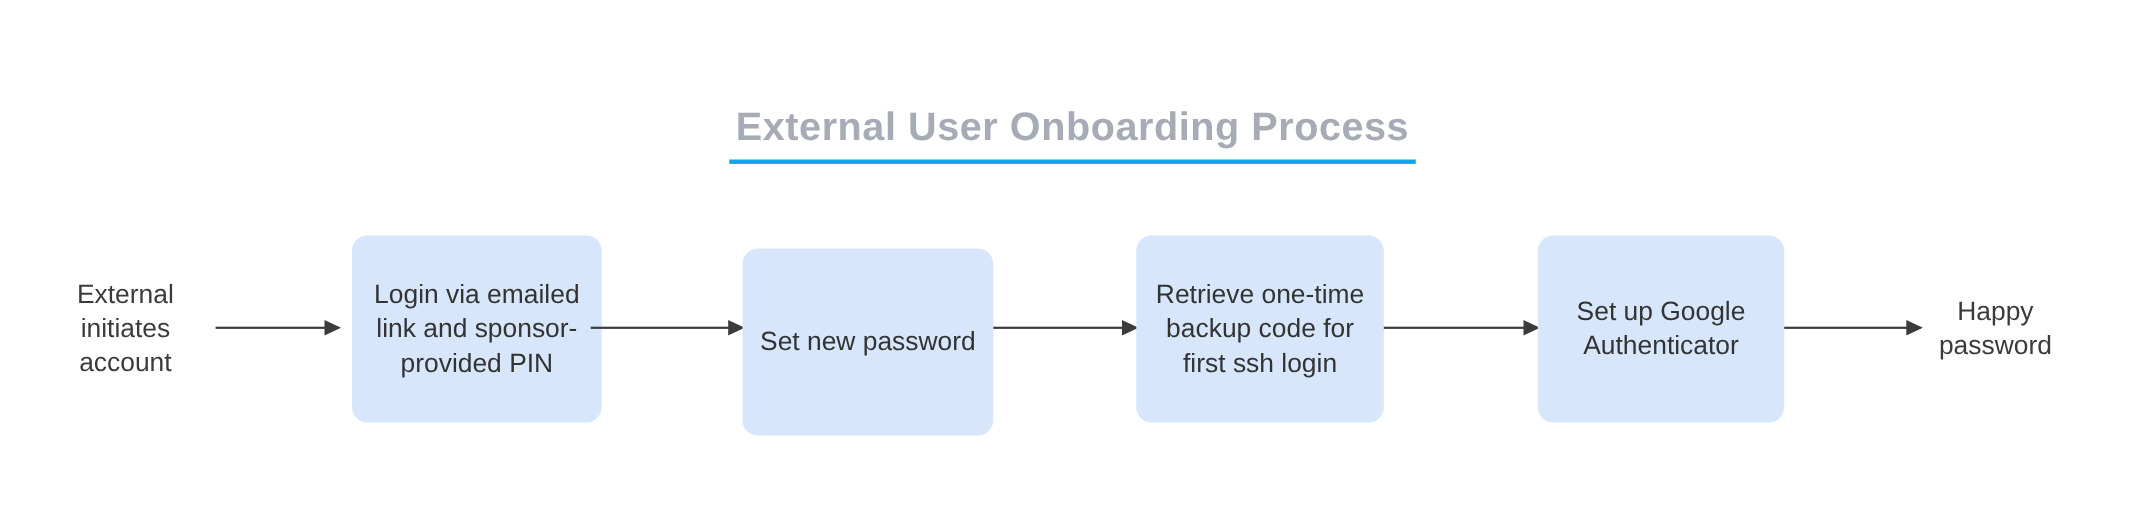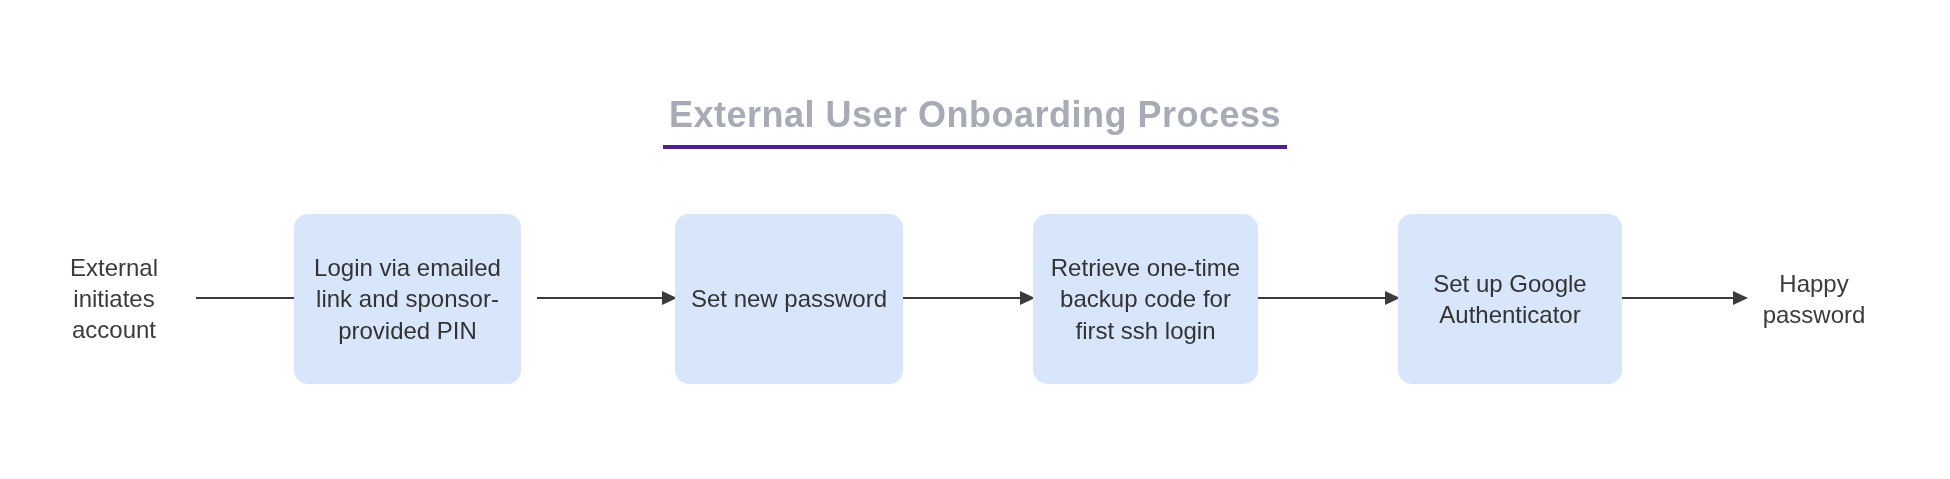--- a/index.html
+++ b/index.html
@@ -23,21 +23,21 @@
     text-align: center;
   }
   .title {
     display: inline-block;
     margin: 0;
     font-size: 36px;
     font-weight: bold;
     letter-spacing: 0.5px;
     color: #a6abb5;
     padding: 0 6px 9px 6px;
-    border-bottom: 4px solid #4c1d95;
+    border-bottom: 4px solid #0ea5e9;
   }
   .flow-label {
     position: absolute;
     font-size: 24px;
     line-height: 1.3;
     color: #3b3b3b;
     text-align: center;
   }
   .start-label { left: 38px;  width: 152px; top: 252px; }
   .end-label   { left: 1738px; width: 152px; top: 268px; }
@@ -50,23 +50,23 @@
     display: flex;
     align-items: center;
     justify-content: center;
     text-align: center;
     font-size: 24px;
     line-height: 1.3;
     color: #333333;
     padding: 0 12px;
     box-sizing: border-box;
   }
-  .box-1 { left: 294px;  width: 227px; }
-  .box-2 { left: 675px;  width: 228px; }
-  .box-3 { left: 1033px; width: 225px; border-radius: 15px; }
+  .box-1 { left: 320px;  width: 227px; }
+  .box-2 { left: 675px;  width: 228px; margin-top: 12px; }
+  .box-3 { left: 1033px; width: 225px; }
   .box-4 { left: 1398px; width: 224px; justify-content: center; }
   .arrow {
     position: absolute;
     top: 297px;
     height: 2px;
     background: #3b3b3b;
   }
   .arrow::after {
     content: "";
     position: absolute;

